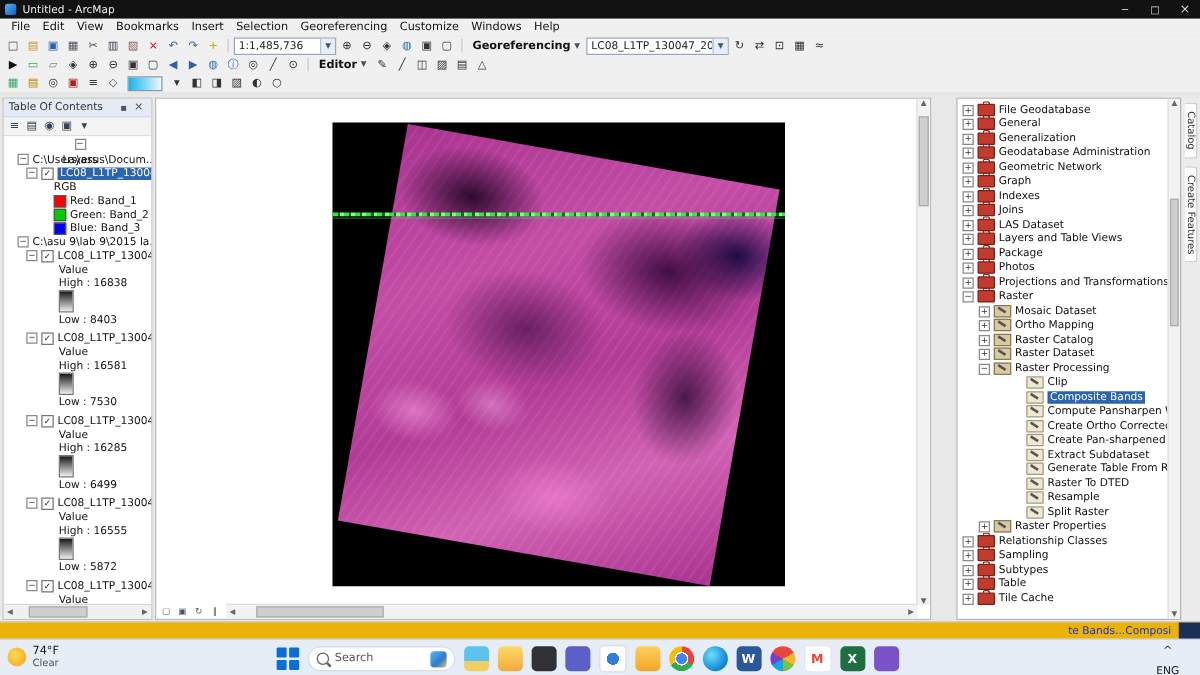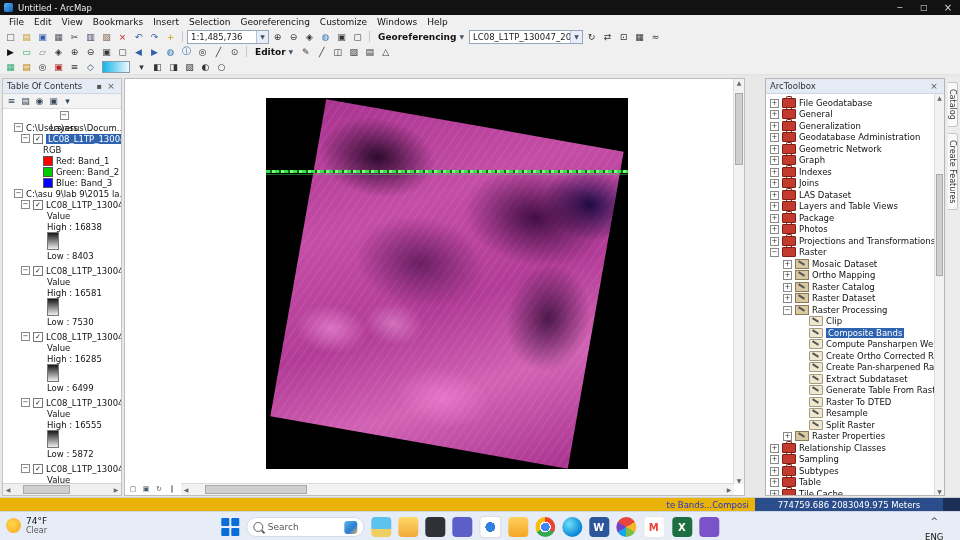--- a/index.html
+++ b/index.html
@@ -77,21 +77,21 @@
   .view-btns{position:absolute;left:2px;bottom:1px;display:flex;gap:1px;}
   .view-btns .tbicon{width:12px;height:10px;font-size:7px;}
   .sb-up{position:absolute;top:0;left:0;right:0;text-align:center;font-size:6px;color:#666;}
   .sb-dn{position:absolute;bottom:0;left:0;right:0;text-align:center;font-size:6px;color:#666;}
 
   
   .atb{position:absolute;left:765px;top:78px;width:180px;height:418px;background:#fff;border:1px solid #b5b5b5;display:flex;flex-direction:column;box-sizing:border-box;}
   .atb-body{flex:1;display:flex;overflow:hidden;}
   .atb-tree{flex:1;overflow:hidden;padding-top:2px;}
   .node{display:flex;align-items:flex-end;height:11.5px;gap:3px;font-size:8.5px;color:#111;white-space:nowrap;}
-  .node.lvl0{padding-left:4px;} .node.lvl1{padding-left:17px;} .node.lvl2{padding-left:31px;}
+  .node.lvl0{padding-left:4px;} .node.lvl1{padding-left:17px;} .node.lvl2{padding-left:43px;}
   .node .exp{visibility:hidden;} .node .exp::before{content:"";}
   .node.exp-plus .exp{visibility:visible;} .node.exp-plus .exp::before{content:"+";}
   .node.exp-minus .exp{visibility:visible;} .node.exp-minus .exp::before{content:"−";}
   .nicon{width:12px;height:8px;flex:none;position:relative;}
   .t-box .nicon{background:#c23b2e;border:1px solid #7e1f16;border-radius:1px;}
   .t-box .nicon::before{content:"";position:absolute;left:3px;right:3px;top:-3px;height:2px;border:1px solid #7e1f16;border-bottom:none;border-radius:2px 2px 0 0;}
   .t-set .nicon{background:#d9c9a3;border:1px solid #8a7a55;}
   .t-set .nicon::after,.t-tool .nicon::after{content:"";position:absolute;left:2px;top:2px;width:7px;height:2px;background:#555;transform:rotate(32deg);}
   .t-tool .nicon{background:#efe7cf;border:1px solid #a49a7c;border-radius:1px;}
   .node.selected .nlabel{background:#2e63b0;color:#fff;padding:0 2px;}
@@ -389,25 +389,20 @@
     <div class="view-btns">
 
     <span class="tbicon" style="--c: #456;">▢</span>
         <span class="tbicon" style="--c: #456;">▣</span>
         <span class="tbicon" style="--c: #456;">↻</span>
         <span class="tbicon" style="--c: #456;">∥</span>
       </div>
   </div>
 
   <div class="atb">
-    <div class="panel-head">
-      <span>ArcToolbox</span>
-      <div class="flexsp"></div>
-      <span class="ph-btn ph-cls"></span>
-    </div>
     <div class="atb-body">
       <div class="atb-tree">
 
           <div class="node lvl0 t-box exp-plus">
             <span class="exp"></span>
             <span class="nicon"></span>
             <span class="nlabel">File Geodatabase</span>
           </div>
 
           <div class="node lvl0 t-box exp-plus">
@@ -623,21 +618,20 @@
   </div>
 
   <div class="side-tabs">
 
   <span class="vtab">Catalog</span>
       <span class="vtab">Create Features</span>
     </div>
 
   <div class="statusbar">
     <span class="st-blue">te Bands...Composi</span>
-    <span class="coordbox">774759.686 2083049.975 Meters</span>
     <span class="st-corner"></span>
   </div>
 
   <div class="taskbar">
     <div class="weather">
       <span class="sun"></span>
       <span class="wcol">
         <span class="wtemp">74°F</span>
         <span class="wclear">Clear</span>
       </span>

